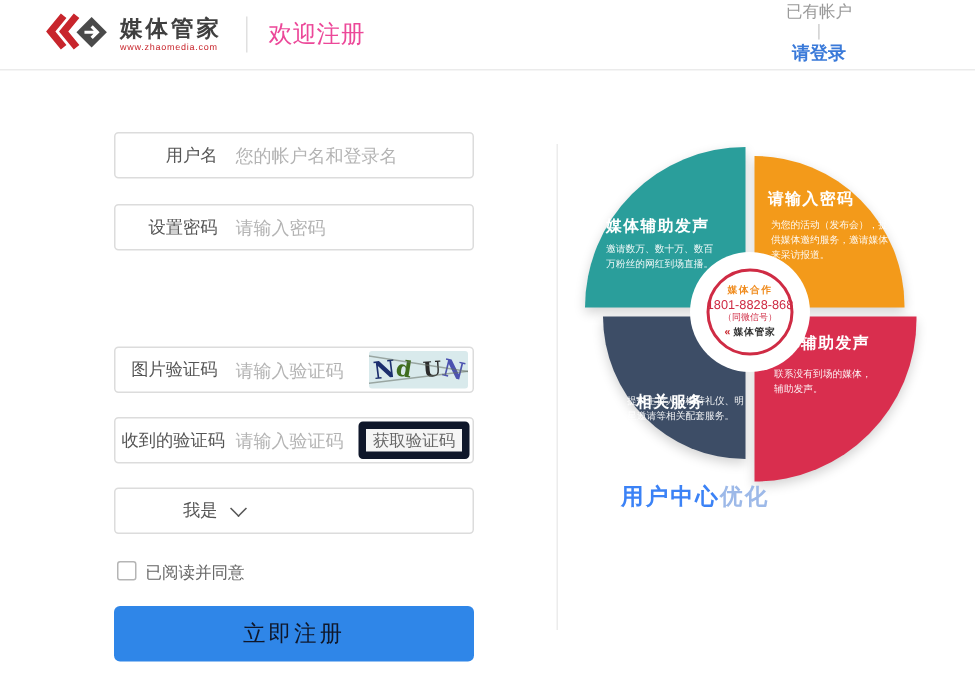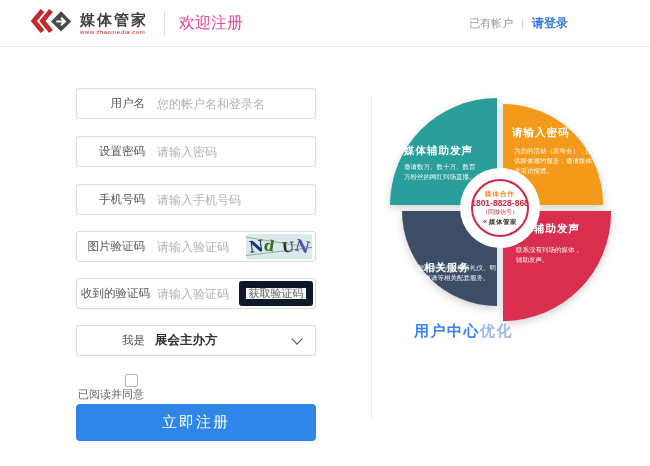--- a/index.html
+++ b/index.html
@@ -7,21 +7,21 @@
   .page{position:relative;width:650px;height:466px;background:#ffffff;overflow:hidden;}
 
   
   .topbar{position:absolute;left:0;top:0;width:650px;height:46px;background:#fff;border-bottom:1px solid #ebebeb;display:flex;align-items:center;}
   .logo{display:flex;align-items:center;margin-left:30px;}
   .logo-text{margin-left:6px;display:flex;flex-direction:column;line-height:1;}
   .brand-name{font-size:15px;font-weight:bold;color:#3f3f3f;letter-spacing:2px;}
   .brand-url{font-size:6px;color:#c8252c;margin-top:2px;letter-spacing:.5px;}
   .head-sep{width:1px;height:24px;background:#e0e0e0;margin:0 14px 0 16px;}
   .page-title{font-size:16px;color:#ec4899;}
-  .head-right{position:absolute;right:82px;top:0;height:46px;display:flex;align-items:center;font-size:11px;color:#999;}
+  .head-right{position:absolute;right:82px;top:0;height:46px;display:flex;align-items:center;font-size:11px;color:#999;flex-direction:column;}
   .head-right .bar{margin:0 8px;color:#ccc;}
   .login-link{font-size:12px;color:#3a7ad9;font-weight:bold;cursor:pointer;}
 
   
   .field{position:absolute;left:76px;width:240px;height:31px;border:1px solid #dcdcdc;border-radius:3px;background:#fff;display:flex;align-items:center;box-sizing:border-box;}
   .f-label{width:64px;min-width:64px;text-align:right;font-size:11.5px;color:#555;margin-right:10px;padding-left:4px;white-space:nowrap;}
   .f-input{border:none;outline:none;flex:1;font-size:12px;color:#333;background:transparent;min-width:0;font-family:"Liberation Sans",sans-serif;}
   .f-input::placeholder{color:#b3b3b3;}
   .sel-value{font-size:12.5px;font-weight:bold;color:#333;flex:1;}
   .chev-down{width:7px;height:7px;border-right:1.5px solid #555;border-bottom:1.5px solid #555;transform:rotate(45deg);margin-right:14px;margin-top:-3px;}
@@ -29,48 +29,48 @@
   .captcha{position:absolute;right:3px;top:2px;width:66px;height:25px;background:#d9eaec;border-radius:2px;display:flex;align-items:center;justify-content:center;overflow:hidden;cursor:pointer;}
   .cap{font-family:"DejaVu Serif",serif;font-weight:bold;display:inline-block;line-height:1;}
   .cap0{color:#1c2f6e;font-size:16px;transform:rotate(-7deg);}
   .cap1{color:#3f6d1e;font-size:15px;transform:rotate(9deg);margin-left:1px;}
   .cap2{color:#2b2b2b;font-size:14px;transform:rotate(-4deg);margin-left:7px;}
   .cap3{color:#4c52b0;font-size:16px;transform:rotate(14deg);margin-left:1px;}
   .cap-line{position:absolute;height:1px;background:rgba(100,110,100,.55);}
   .cap-line.l1{width:70px;left:-2px;top:8px;transform:rotate(9deg);}
   .cap-line.l2{width:70px;left:-2px;top:17px;transform:rotate(-7deg);}
 
-  .get-code{position:absolute;right:2px;top:2px;width:74px;height:25px;background:#f5f5f5;border:7px solid #0f172a;border-radius:3px;font-size:11px;color:#666;display:flex;align-items:center;justify-content:center;cursor:pointer;box-sizing:border-box;}
+  .get-code{position:absolute;right:2px;top:2px;width:74px;height:25px;background:#f5f5f5;border:5px solid #0f172a;border-radius:3px;font-size:11px;color:#666;display:flex;align-items:center;justify-content:center;cursor:pointer;box-sizing:border-box;}
 
-  .agree-row{position:absolute;left:78px;top:374px;display:flex;align-items:flex-end;font-size:11px;color:#666;flex-direction:column;}
+  .agree-row{position:absolute;left:78px;top:374px;display:flex;align-items:flex-start;font-size:11px;color:#666;}
   .checkbox{width:11px;height:11px;border:1px solid #b5b5b5;border-radius:2px;background:#fff;margin-right:6px;cursor:pointer;}
   .agreement{color:#3a7ad9;cursor:pointer;}
 
-  .submit-btn{position:absolute;left:76px;top:404px;width:240px;height:37px;background:#2f86e8;border:none;border-radius:4px;color:#ffffff;font-size:15px;letter-spacing:2px;display:flex;align-items:center;justify-content:center;cursor:pointer;font-family:"Liberation Sans",sans-serif;}
+  .submit-btn{position:absolute;left:76px;top:404px;width:240px;height:37px;background:#2f86e8;border:none;border-radius:4px;color:#0f172a;font-size:15px;letter-spacing:2px;display:flex;align-items:center;justify-content:center;cursor:pointer;font-family:"Liberation Sans",sans-serif;}
 
   .v-divider{position:absolute;left:371px;top:96px;width:1px;height:324px;background:#ececec;}
 
   
   .pie{position:absolute;left:388px;top:96px;width:228px;height:230px;}
   .quad{position:absolute;box-shadow:0 3px 8px rgba(0,0,0,.18);}
   .q-teal{left:2px;top:2px;width:107px;height:107px;background:#2a9e9b;border-radius:107px 0 0 0;}
   .q-orange{left:115px;top:8px;width:100px;height:101px;background:#f39a1a;border-radius:0 100px 0 0;}
   .q-navy{left:14px;top:115px;width:95px;height:95px;background:#3d4d66;border-radius:0 0 0 95px;}
   .q-red{left:115px;top:115px;width:108px;height:110px;background:#d92e4e;border-radius:0 0 108px 0;}
   .q-title{position:absolute;color:#fff;font-weight:bold;font-size:10.5px;letter-spacing:1px;white-space:nowrap;}
   .q-desc{position:absolute;color:rgba(255,255,255,.92);font-size:6.5px;line-height:1.55;}
   .t-teal-title{left:16px;top:48px;}   .t-teal-desc{left:16px;top:66px;width:74px;}
   .t-orange-title{left:124px;top:30px;}.t-orange-desc{left:126px;top:50px;width:82px;}
   .t-navy-title{left:36px;top:146px;margin-top:19px;}  .t-navy-desc{left:30px;top:167px;width:82px;}
   .t-red-title{left:123px;top:126px;}  .t-red-desc{left:128px;top:149px;width:66px;}
 
   .pie-gap{position:absolute;left:72px;top:72px;width:80px;height:80px;border-radius:50%;background:#fff;}
   .pie-center{position:absolute;left:83px;top:83px;width:58px;height:58px;border-radius:50%;background:#fff;border:2px solid #cf2b44;box-sizing:border-box;display:flex;flex-direction:column;align-items:center;justify-content:center;line-height:1.25;}
   .pc-label{font-size:6.5px;font-weight:bold;color:#f08c1e;letter-spacing:1px;}
-  .pc-phone{font-size:8.5px;font-weight:bold;color:#cf2b44;white-space:nowrap;}
+  .pc-phone{font-size:8.5px;font-weight:normal;color:#cf2b44;white-space:nowrap;}
   .pc-note{font-size:6px;color:#cf2b44;}
   .pc-brand{display:flex;align-items:center;margin-top:1px;}
   .pc-chev{color:#c8252c;font-size:7px;font-weight:bold;margin-right:2px;line-height:1;}
   .pc-brand-name{font-size:6.5px;font-weight:bold;color:#333;letter-spacing:.5px;}
 
   .slogan1{position:absolute;left:414px;top:322px;font-size:15px;letter-spacing:1.5px;font-weight:bold;}
   .slogan1 .p1{color:#3b82f6;}
   .slogan1 .p2{color:#9db9e8;}
   .slogan2{position:absolute;left:456px;top:347px;font-size:14.5px;letter-spacing:1.5px;color:#a9bcd9;font-weight:bold;}
 </style>
@@ -106,24 +106,20 @@
   <div class="field" style="top:136px;">
     <span class="f-label">设置密码</span>
     <input class="f-input" type="text" placeholder="请输入密码" style="">
   </div>
 
   <div class="field" style="top:88px;">
     <span class="f-label">用户名</span>
     <input class="f-input" type="text" placeholder="您的帐户名和登录名" style="">
   </div>
 
-  <div class="field" style="top:184px;">
-    <span class="f-label">手机号码</span>
-    <input class="f-input" type="text" placeholder="请输入手机号码" style="">
-  </div>
 
   <div class="field" style="top:231px;">
     <span class="f-label">图片验证码</span>
     <input class="f-input" style="margin-right: 70px;" type="text" placeholder="请输入验证码">
     <div class="captcha">
       <span class="cap cap0">N</span>
       <span class="cap cap1">d</span>
       <span class="cap cap2">U</span>
       <span class="cap cap3">N</span>
       <div class="cap-line l1"></div>
@@ -132,21 +128,20 @@
   </div>
 
   <div class="field" style="top:278px;">
     <span class="f-label">收到的验证码</span>
     <input class="f-input" style="margin-right: 76px;" type="text" placeholder="请输入验证码">
     <div class="get-code">获取验证码</div>
   </div>
 
   <div class="field" style="top:325px;">
     <span class="f-label">我是</span>
-    <span class="sel-value">展会主办方</span>
     <span class="chev-down"></span>
   </div>
 
   <div class="agree-row">
     <span class="checkbox"></span>
     <span>已阅读并同意</span>
   </div>
 
   <button class="submit-btn">立即注册</button>
 

